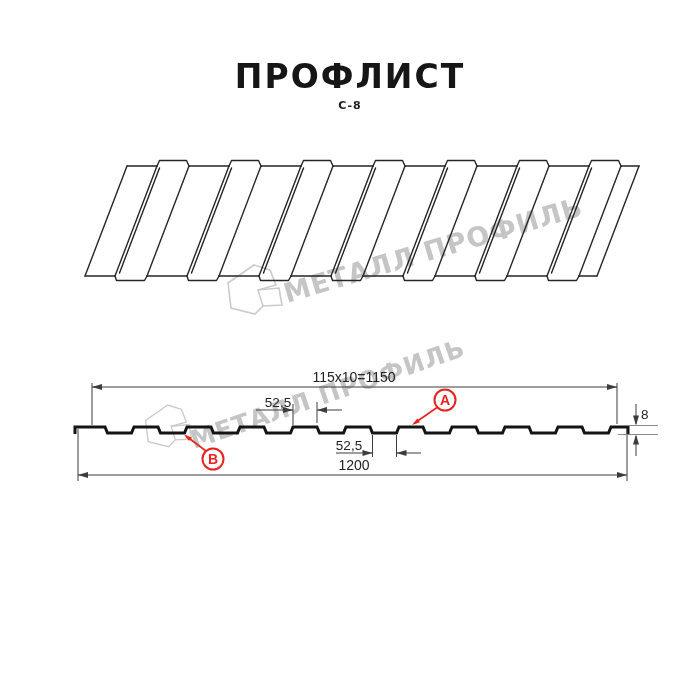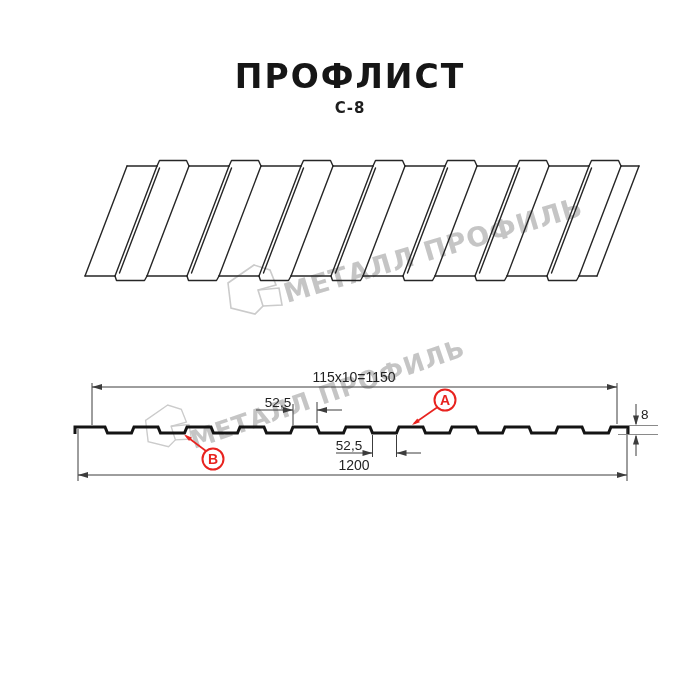--- a/index.html
+++ b/index.html
@@ -2,21 +2,21 @@
 <html><head>
 <meta charset="utf-8">
 <style>
   html,body{margin:0;padding:0;background:#ffffff;width:700px;height:700px;overflow:hidden;}
   .page{position:relative;width:700px;height:700px;background:#fff;font-family:"Liberation Sans",sans-serif;}
   .title{position:absolute;left:0;top:57px;width:700px;text-align:center;
          font-family:"DejaVu Sans","Liberation Sans",sans-serif;
          font-size:33px;font-weight:700;letter-spacing:2px;color:#161616;}
   .subtitle{position:absolute;left:0;top:99px;width:700px;text-align:center;
          font-family:"DejaVu Sans","Liberation Sans",sans-serif;
-         font-size:15px;font-weight:700;letter-spacing:1px;color:#1d1d1d;}
+         font-size:11px;font-weight:700;letter-spacing:1px;color:#1d1d1d;}
   .footer-note{position:absolute;left:0;top:615px;width:700px;text-align:center;
          font-family:"DejaVu Sans","Liberation Sans",sans-serif;
          font-size:17px;font-weight:700;letter-spacing:0.5px;color:#2e2e2e;}
   svg{position:absolute;left:0;top:0;}
   .sheet-fill{fill:#ffffff;stroke:none;}
   .sheet-strokes path{stroke:#262626;stroke-width:1.4;fill:none;stroke-linejoin:round;stroke-linecap:round;}
   .wm-text{fill:#bcbcbc;opacity:0.85;font-weight:bold;letter-spacing:1px;
            font-family:"DejaVu Sans","Liberation Sans",sans-serif;}
   .wm-logo{stroke:#c2c2c2;stroke-width:1.6;fill:none;opacity:0.85;stroke-linejoin:miter;}
   .profile-line{stroke:#141414;stroke-width:3;fill:none;stroke-linejoin:miter;stroke-linecap:square;}

